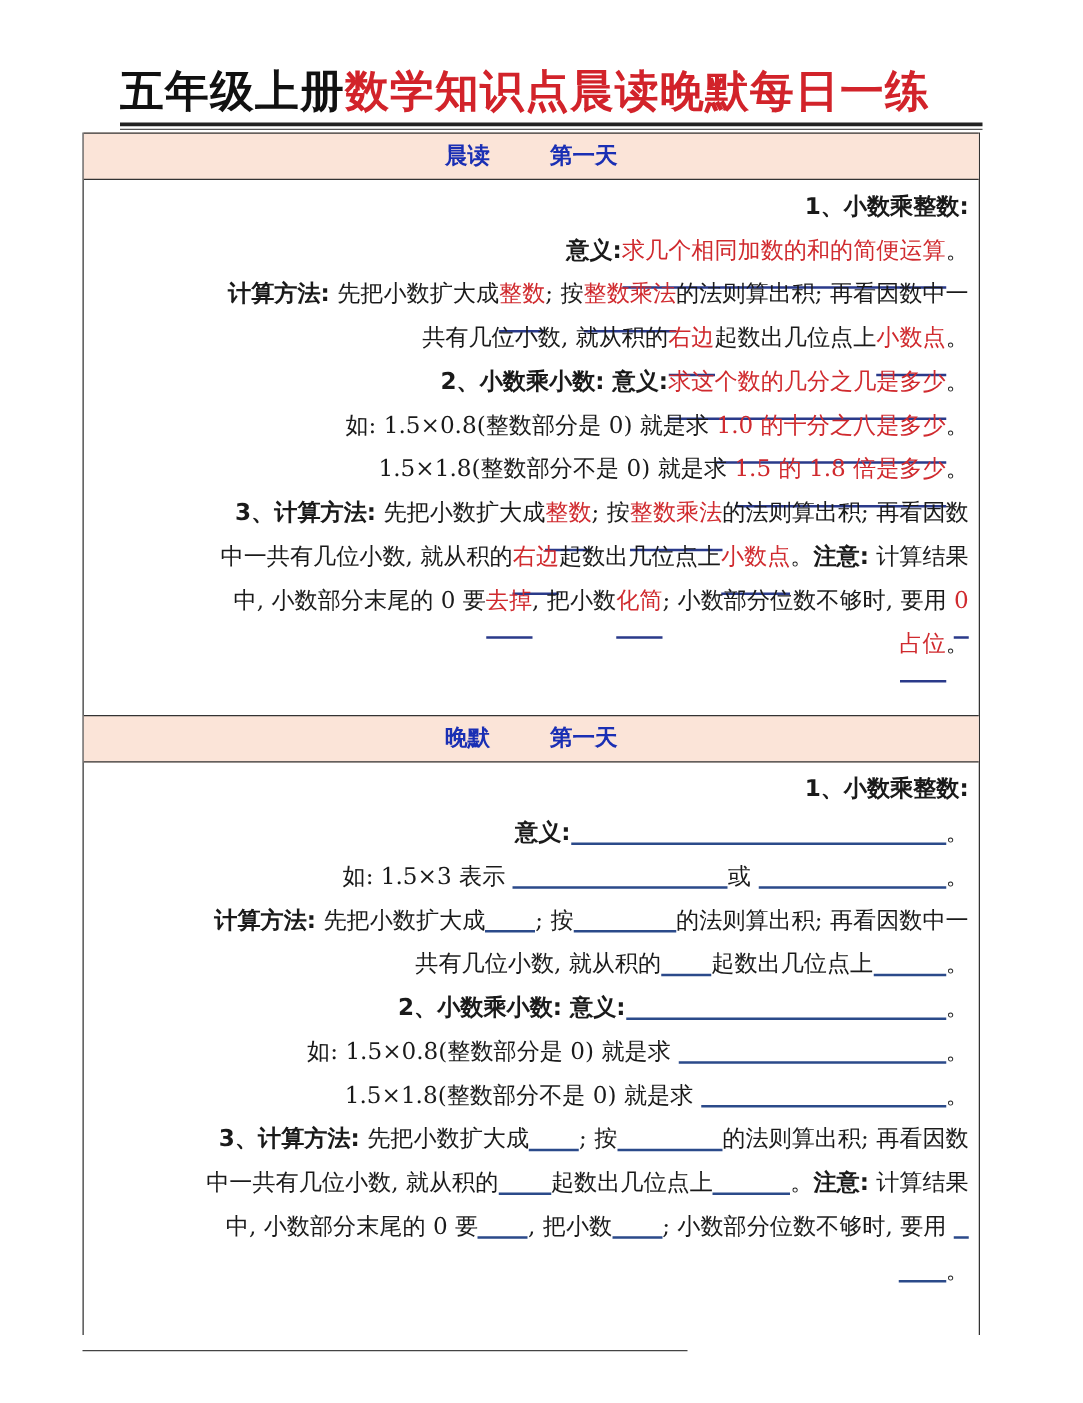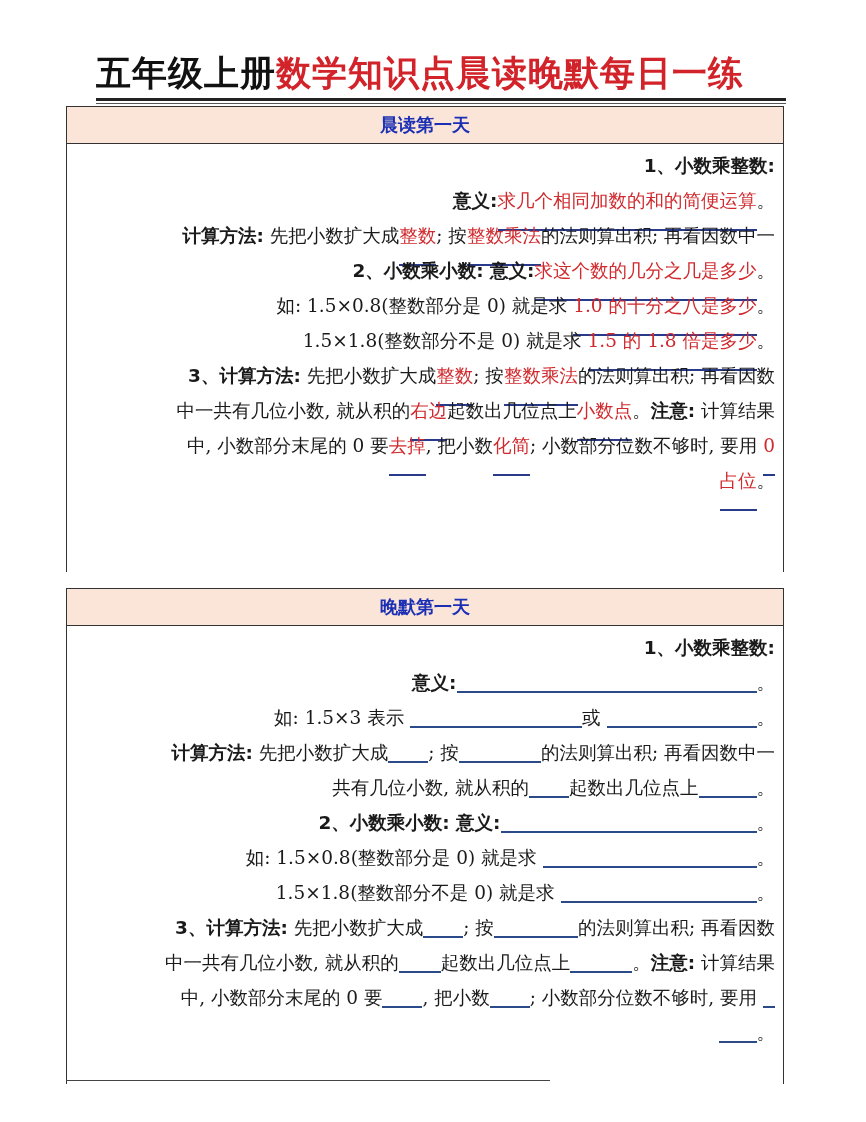--- a/index.html
+++ b/index.html
@@ -9,21 +9,21 @@
              font-family:Liberation Mono, monospace;
              font-size:35px; font-weight:bold; line-height:48px; white-space:nowrap; letter-spacing:1px; }
     .title .black { color:#111111; }
     .title .red { color:#d2232a; }
     .title-rule { position:absolute; left:96px; top:98px; width:690px; height:6px;
                   border-top:3px solid #222; border-bottom:1px solid #555; box-sizing:border-box; }
     .sheet { position:absolute; left:66px; width:718px; border-left:1.5px solid #333; border-right:1.5px solid #333; box-sizing:border-box; }
     .section-head { height:38px; background:#fbe4d8; border-top:1.5px solid #333; border-bottom:1.5px solid #333;
                     box-sizing:border-box; text-align:center; line-height:36px;
                     font-family:"DejaVu Sans", "Liberation Sans", sans-serif; font-weight:bold; font-size:18px; color:#1a2fb4; }
-    .section-head span { margin:0 0; }
+    .section-head span { margin:0 24px; }
     .body { padding:4px 8px 0 10px; }
     .line { height:35px; line-height:35px; font-size:18.5px; white-space:nowrap;text-align:right; }
     .line.indent { padding-left:42px; }
     .b { font-weight:bold; font-family:"DejaVu Sans", "Liberation Sans", sans-serif; }
     .ans { color:#d02a2e; border-bottom:2px solid #2a3a8a; padding-bottom:18px; }
     .blank { display:inline-block; border-bottom:2px solid #2b4a8a; height:22px; vertical-align:-4px; }
     .foot-rule { position:absolute; left:66px; top:1080px; width:484px; height:0; border-top:1.5px solid #444; }
   </style>
 </head>
 <body>
@@ -39,20 +39,23 @@
   </div>
   <div class="body">
     <div class="line"><span class="b">1、小数乘整数:</span></div>
     <div class="line">
       <span class="b">意义:</span><span class="ans">求几个相同加数的和的简便运算</span><span>。</span>
     </div>
     <div class="line">
       <span class="b">计算方法:</span><span> 先把小数扩大成</span><span class="ans">整数</span><span>; 按</span><span class="ans">整数乘法</span><span>的法则算出积; 再看因数中一</span>
     </div>
     <div class="line">
+      <span>共有几位小数, 就从积的</span><span class="ans">右边</span><span>起数出几位点上</span><span class="ans">小数点</span><span>。</span>
+    </div>
+    <div class="line">
       <span class="b">2、小数乘小数:</span><span class="b"> 意义:</span><span class="ans">求这个数的几分之几是多少</span><span>。</span>
     </div>
     <div class="line">
       <span>如: 1.5×0.8(整数部分是 0) 就是求 </span><span class="ans">1.0 的十分之八是多少</span><span>。</span>
     </div>
     <div class="line indent">
       <span>1.5×1.8(整数部分不是 0) 就是求 </span><span class="ans">1.5 的 1.8 倍是多少</span><span>。</span>
     </div>
     <div class="line">
       <span class="b">3、计算方法:</span><span> 先把小数扩大成</span><span class="ans">整数</span><span>; 按</span><span class="ans">整数乘法</span><span>的法则算出积; 再看因数</span>
@@ -62,21 +65,21 @@
     </div>
     <div class="line">
       <span>中, 小数部分末尾的 0 要</span><span class="ans">去掉</span><span>, 把小数</span><span class="ans">化简</span><span>; 小数部分位数不够时, 要用 </span><span class="ans">0</span>
     </div>
     <div class="line">
       <span class="ans">占位</span><span>。</span>
     </div>
   </div>
 </div>
 
-<div class="sheet" style="top:588px; height:496px;">
+<div class="sheet" style="top:572px; height:496px;">
   <div class="section-head">
     <span>晚默</span><span>第一天</span>
   </div>
   <div class="body">
     <div class="line"><span class="b">1、小数乘整数:</span></div>
     <div class="line">
       <span class="b">意义:</span><span class="blank" style="width:300px;"></span><span>。</span>
     </div>
     <div class="line">
       <span>如: 1.5×3 表示 </span><span class="blank" style="width:172px;"></span><span>或 </span><span class="blank" style="width:150px;"></span><span>。</span>

